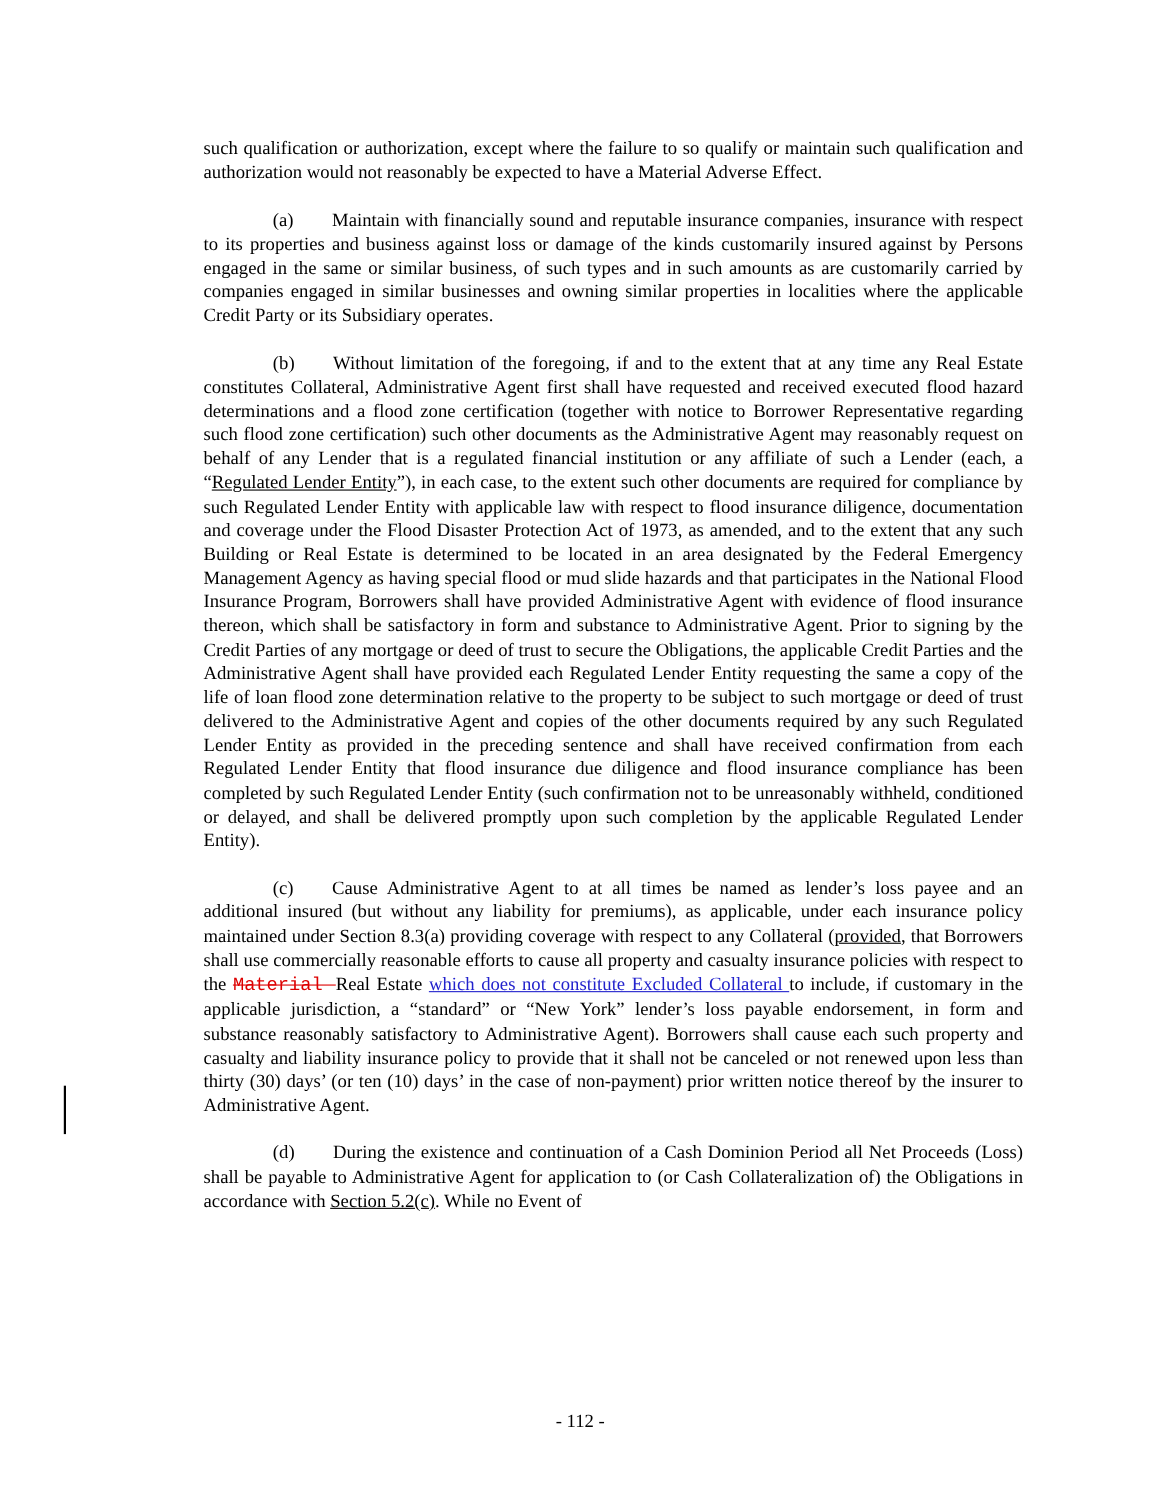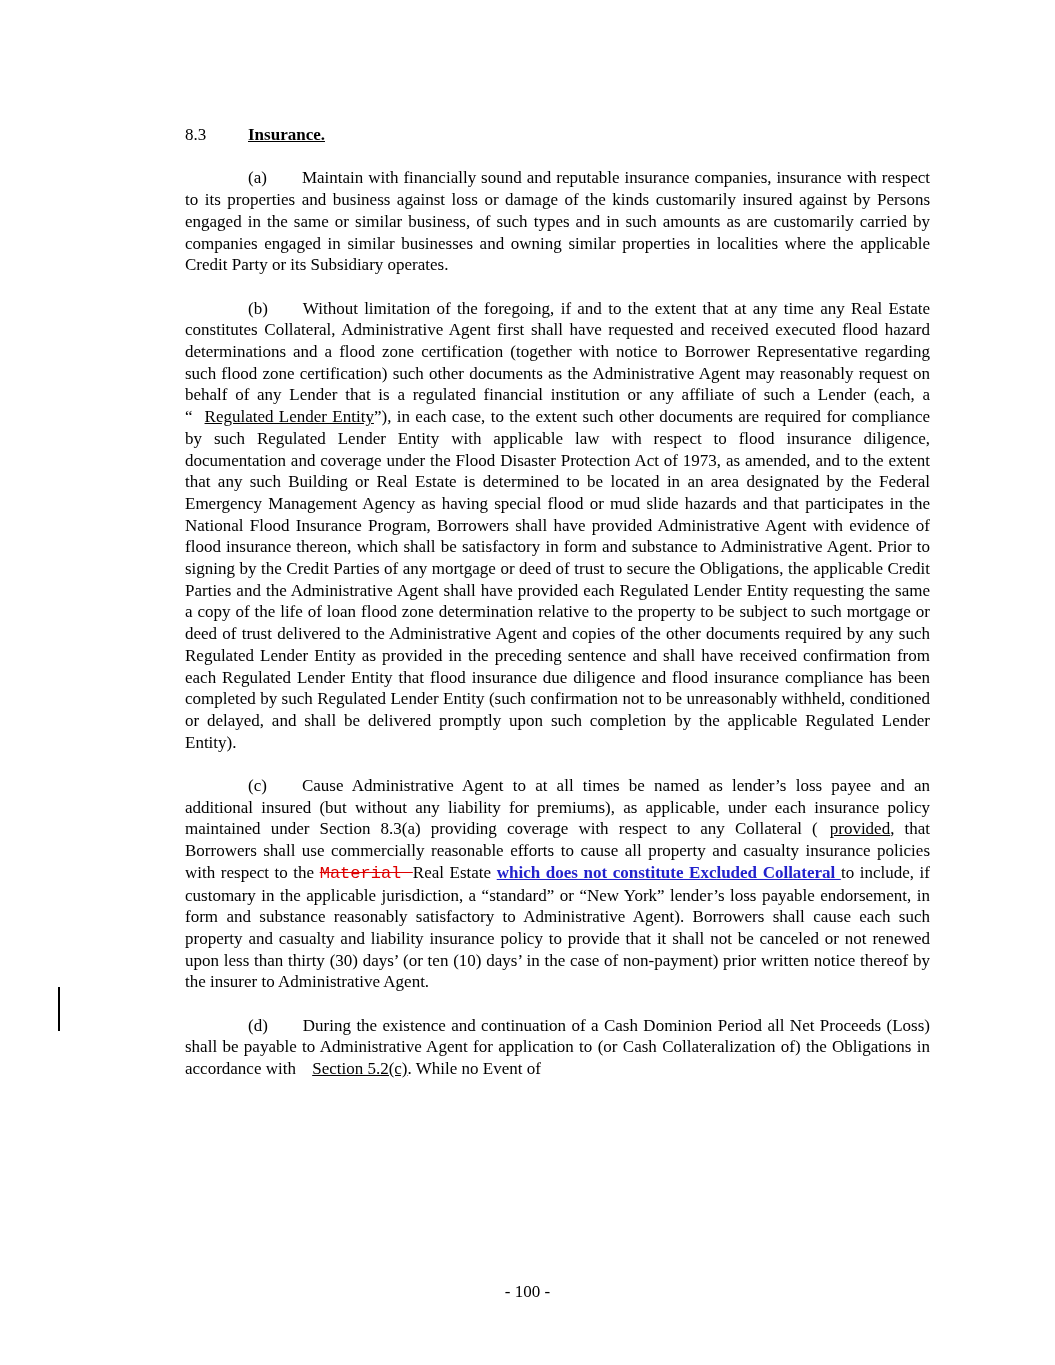--- a/index.html
+++ b/index.html
@@ -47,30 +47,29 @@
     text-decoration: underline;
   }
   .plabel { }
   .tab {
     display: inline-block;
     width: 35px;
   }
   
   .seg-plain { }
   .seg-bold { font-weight: normal; }
-  .seg-underline { text-decoration: underline; margin-left: 12px; }
+  .seg-underline { text-decoration: underline; }
   .seg-del {
     color: var(--deletion-red, #dd0000);
     text-decoration: line-through;
     font-family: Liberation Mono, monospace;
   }
   .seg-ins {
     color: var(--insertion-blue, #2222cc);
     text-decoration: underline;
-    font-weight: bold;
   }
   .change-bar {
     position: absolute;
     left: 58px;
     top: 987px;
     width: 2px;
     height: 44px;
     background: #000000;
   }
   .footer {
@@ -81,28 +80,28 @@
     text-align: center;
     font-size: 17px;
     line-height: 21.7px;
   }
 </style>
 </head>
 <body>
 
 <div class="page">
 
+  <p class="para">such qualification or authorization, except where the failure to so qualify or maintain such qualification and authorization would not reasonably be expected to have a Material Adverse Effect.</p>
 
-  <p class="heading"><span class="sect-num">8.3</span><span class="sect-title">Insurance.</span></p>
 
   <p class="para indented"><span class="plabel">(a)</span><span class="tab"></span><span><span class="seg-plain">Maintain with financially sound and reputable insurance companies, insurance with respect to its properties and business against loss or damage of the kinds customarily insured against by Persons engaged in the same or similar business, of such types and in such amounts as are customarily carried by companies engaged in similar businesses and owning similar properties in localities where the applicable Credit Party or its Subsidiary operates.</span></span></p>
 
   <p class="para indented"><span class="plabel">(b)</span><span class="tab"></span><span><span class="seg-plain">Without limitation of the foregoing, if and to the extent that at any time any Real Estate constitutes Collateral, Administrative Agent first shall have requested and received executed flood hazard determinations and a flood zone certification (together with notice to Borrower Representative regarding such flood zone certification) such other documents as the Administrative Agent may reasonably request on behalf of any Lender that is a regulated financial institution or any affiliate of such a Lender (each, a “</span><span class="seg-underline">Regulated Lender Entity</span><span class="seg-plain">”), in each case, to the extent such other documents are required for compliance by such Regulated Lender Entity with applicable law with respect to flood insurance diligence, documentation and coverage under the Flood Disaster Protection Act of 1973, as amended, and to the extent that any such Building or Real Estate is determined to be located in an area designated by the Federal Emergency Management Agency as having special flood or mud slide hazards and that participates in the National Flood Insurance Program, Borrowers shall have provided Administrative Agent with evidence of flood insurance thereon, which shall be satisfactory in form and substance to Administrative Agent. Prior to signing by the Credit Parties of any mortgage or deed of trust to secure the Obligations, the applicable Credit Parties and the Administrative Agent shall have provided each Regulated Lender Entity requesting the same a copy of the life of loan flood zone determination relative to the property to be subject to such mortgage or deed of trust delivered to the Administrative Agent and copies of the other documents required by any such Regulated Lender Entity as provided in the preceding sentence and shall have received confirmation from each Regulated Lender Entity that flood insurance due diligence and flood insurance compliance has been completed by such Regulated Lender Entity (such confirmation not to be unreasonably withheld, conditioned or delayed, and shall be delivered promptly upon such completion by the applicable Regulated Lender Entity).</span></span></p>
 
   <p class="para indented"><span class="plabel">(c)</span><span class="tab"></span><span><span class="seg-plain">Cause Administrative Agent to at all times be named as lender’s loss payee and an additional insured (but without any liability for premiums), as applicable, under each insurance policy maintained under </span><span class="seg-bold">Section 8.3(a)</span><span class="seg-plain"> providing coverage with respect to any Collateral (</span><span class="seg-underline">provided</span><span class="seg-plain">, that Borrowers shall use commercially reasonable efforts to cause all property and casualty insurance policies with respect to the </span><span class="seg-del">Material </span><span class="seg-plain">Real Estate </span><span class="seg-ins">which does not constitute Excluded Collateral </span><span class="seg-plain">to include, if customary in the applicable jurisdiction, a “standard” or “New York” lender’s loss payable endorsement, in form and substance reasonably satisfactory to Administrative Agent). Borrowers shall cause each such property and casualty and liability insurance policy to provide that it shall not be canceled or not renewed upon less than thirty (30) days’ (or ten (10) days’ in the case of non-payment) prior written notice thereof by the insurer to Administrative Agent.</span></span></p>
 
   <p class="para indented"><span class="plabel">(d)</span><span class="tab"></span><span><span class="seg-plain">During the existence and continuation of a Cash Dominion Period all Net Proceeds (Loss) shall be payable to Administrative Agent for application to (or Cash Collateralization of) the Obligations in accordance with </span><span class="seg-underline">Section 5.2(c)</span><span class="seg-plain">. While no Event of</span></span></p>
 
 </div>
 
 <div class="change-bar"></div>
 
-<div class="footer">- 100 -</div>
+<div class="footer">- 112 -</div>
 
 </body></html>

